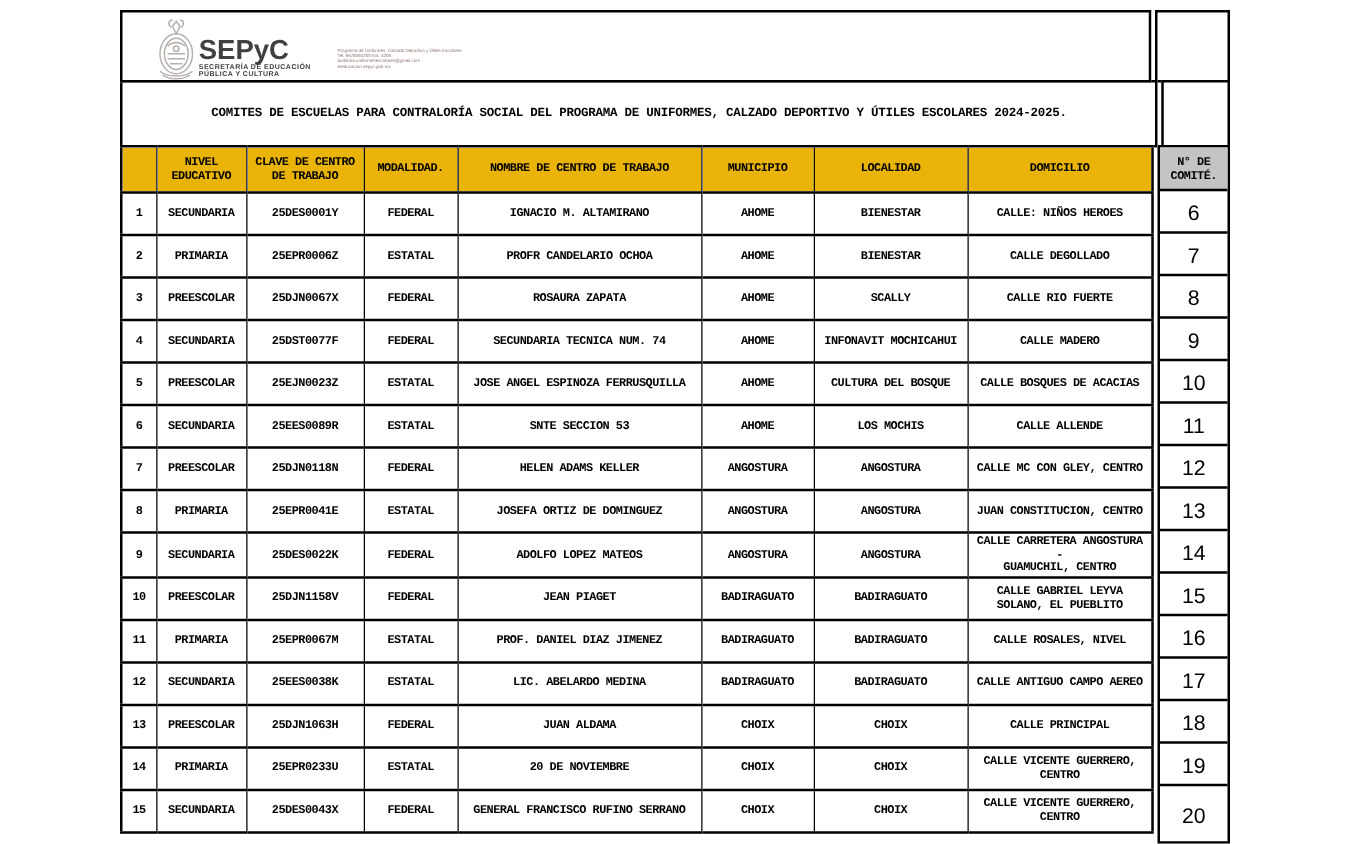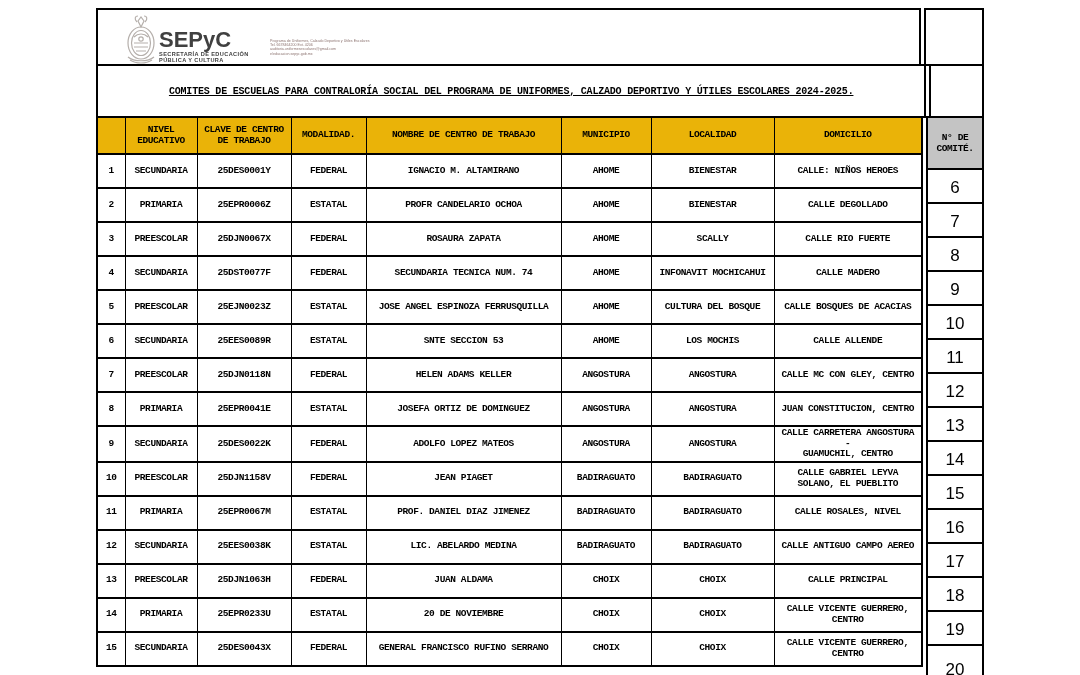--- a/index.html
+++ b/index.html
@@ -7,21 +7,21 @@
   body { font-family:"Liberation Mono", monospace; color:#000; }
 
   .page { position:relative; width:1080px; height:675px; background:#ffffff; }
   .doc  { position:absolute; left:96px; top:8px; width:888px; }
 
   .band { display:flex; }
   .band + .band, .table-band { margin-top:-2px; }
 
   .logo-box  { width:825px; height:58px; border:2px solid #000; position:relative; background:#fff; }
   .title-box { width:918px; height:54px; border:2px solid #000; background:#fff;
-               display:flex; align-items:center; justify-content:center;text-decoration:underline; }
+               display:flex; align-items:center; justify-content:center; }
   .side-box  { width:60px; border:2px solid #000; background:#fff; margin-left:3px; }
   .side-box.h1 { height:58px; }
   .side-box.h2 { height:54px; }
 
   .crest { position:absolute; left:22px; top:3px; }
   .brand { position:absolute; left:61px; top:19px; color:#404040; }
   .brand .acronym { font-family:"Liberation Sans", sans-serif; font-weight:bold;
                     font-size:22px; line-height:22px; letter-spacing:0; }
   .brand .secline { font-family:"Liberation Sans", sans-serif; font-weight:bold;
                     font-size:5.6px; line-height:6.4px; letter-spacing:0.4px; }
@@ -41,21 +41,21 @@
       font-family:"Liberation Mono", monospace; font-weight:bold;
       font-size:9.5px; letter-spacing:-0.4px; line-height:10.5px;
       text-align:center; vertical-align:middle; padding:1px 2px; overflow:hidden; }
   table.main thead tr { height:37px; }
   table.main tbody tr { height:34px; }
   table.main th { background:#eab308; }
   td.c7 { white-space:pre-line; }
   td.c0 { font-size:9px; }
 
   .strip { width:60px; margin-left:3px; border:2px solid #000; background:#fff; }
-  .strip-head { height:52px; background:#c4c4c4; border-bottom:2px solid #000;
+  .strip-head { height:35px; background:#c4c4c4; border-bottom:2px solid #000;
                 display:flex; flex-direction:column; align-items:center; justify-content:center;
                 font-weight:bold; font-size:9.5px; letter-spacing:-0.4px; line-height:11px; }
   .strip-cell { height:34px; border-bottom:2px solid #000;
                 display:flex; align-items:center; justify-content:center;
                 font-family:"Liberation Sans", sans-serif; font-size:17px; padding-top:4px; }
   .strip-cell:last-child { border-bottom:none; height:44px; }
 </style>
 </head>
 <body>
 

